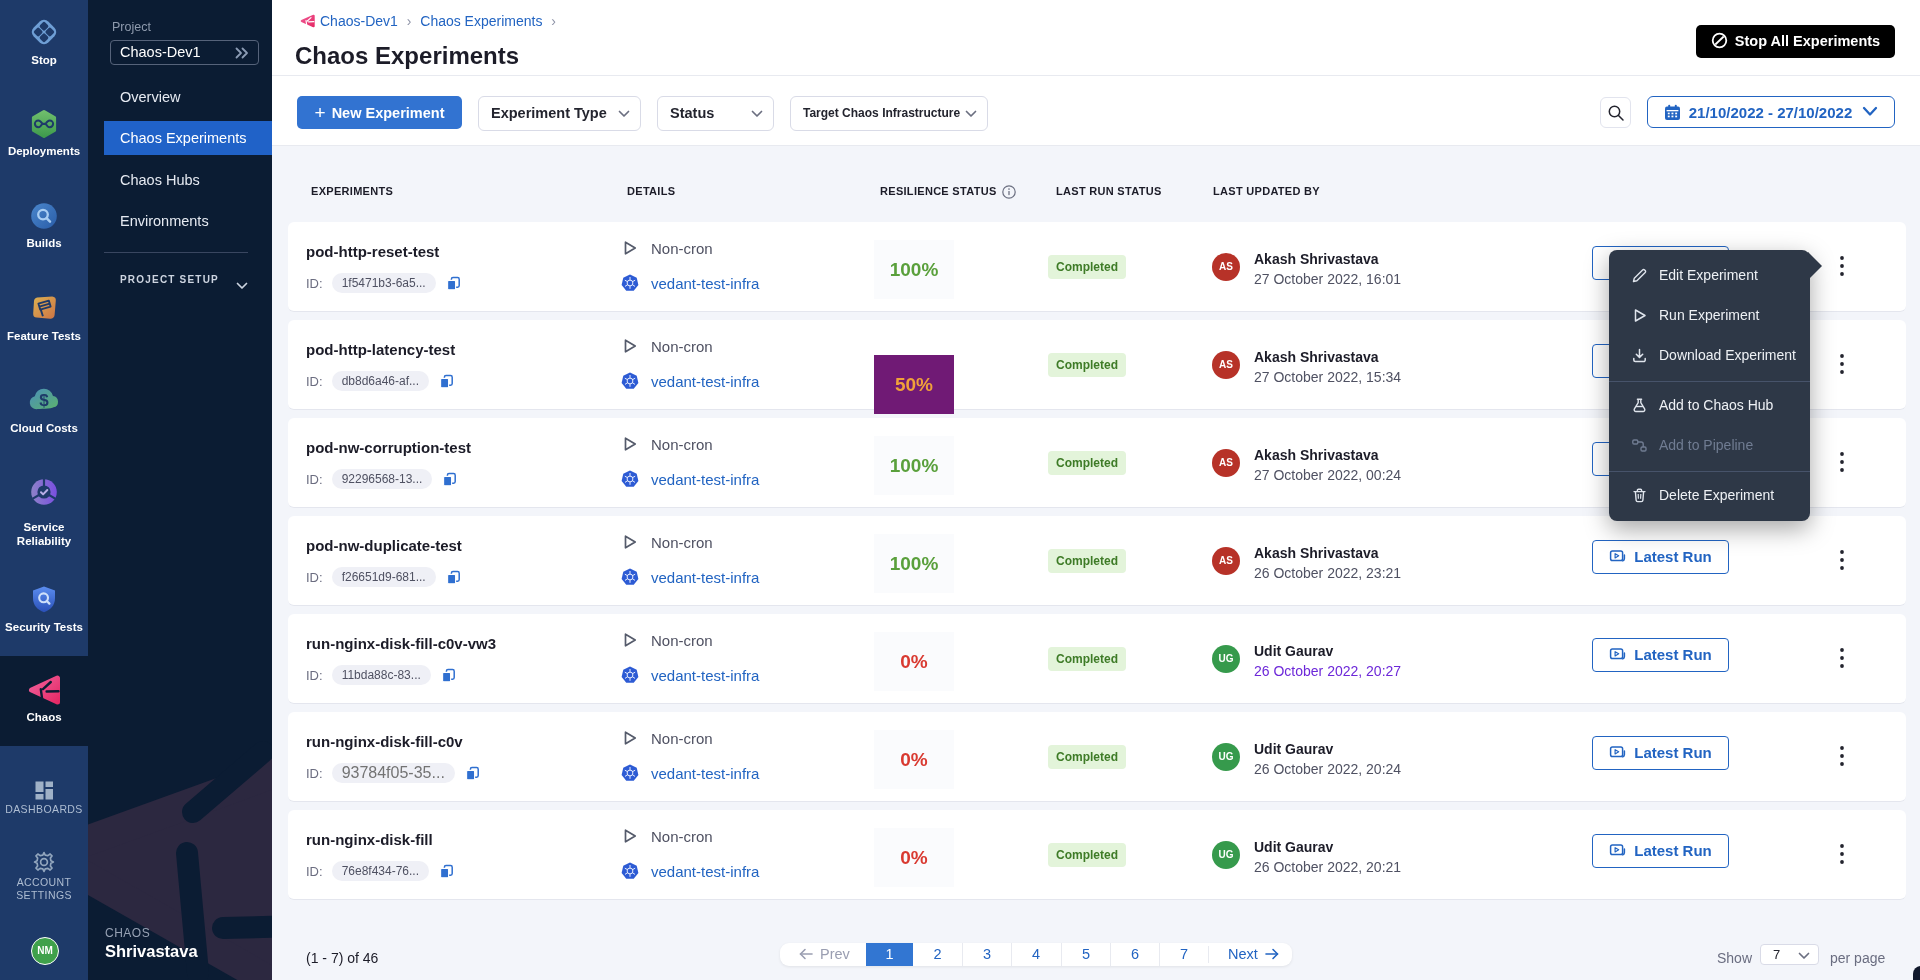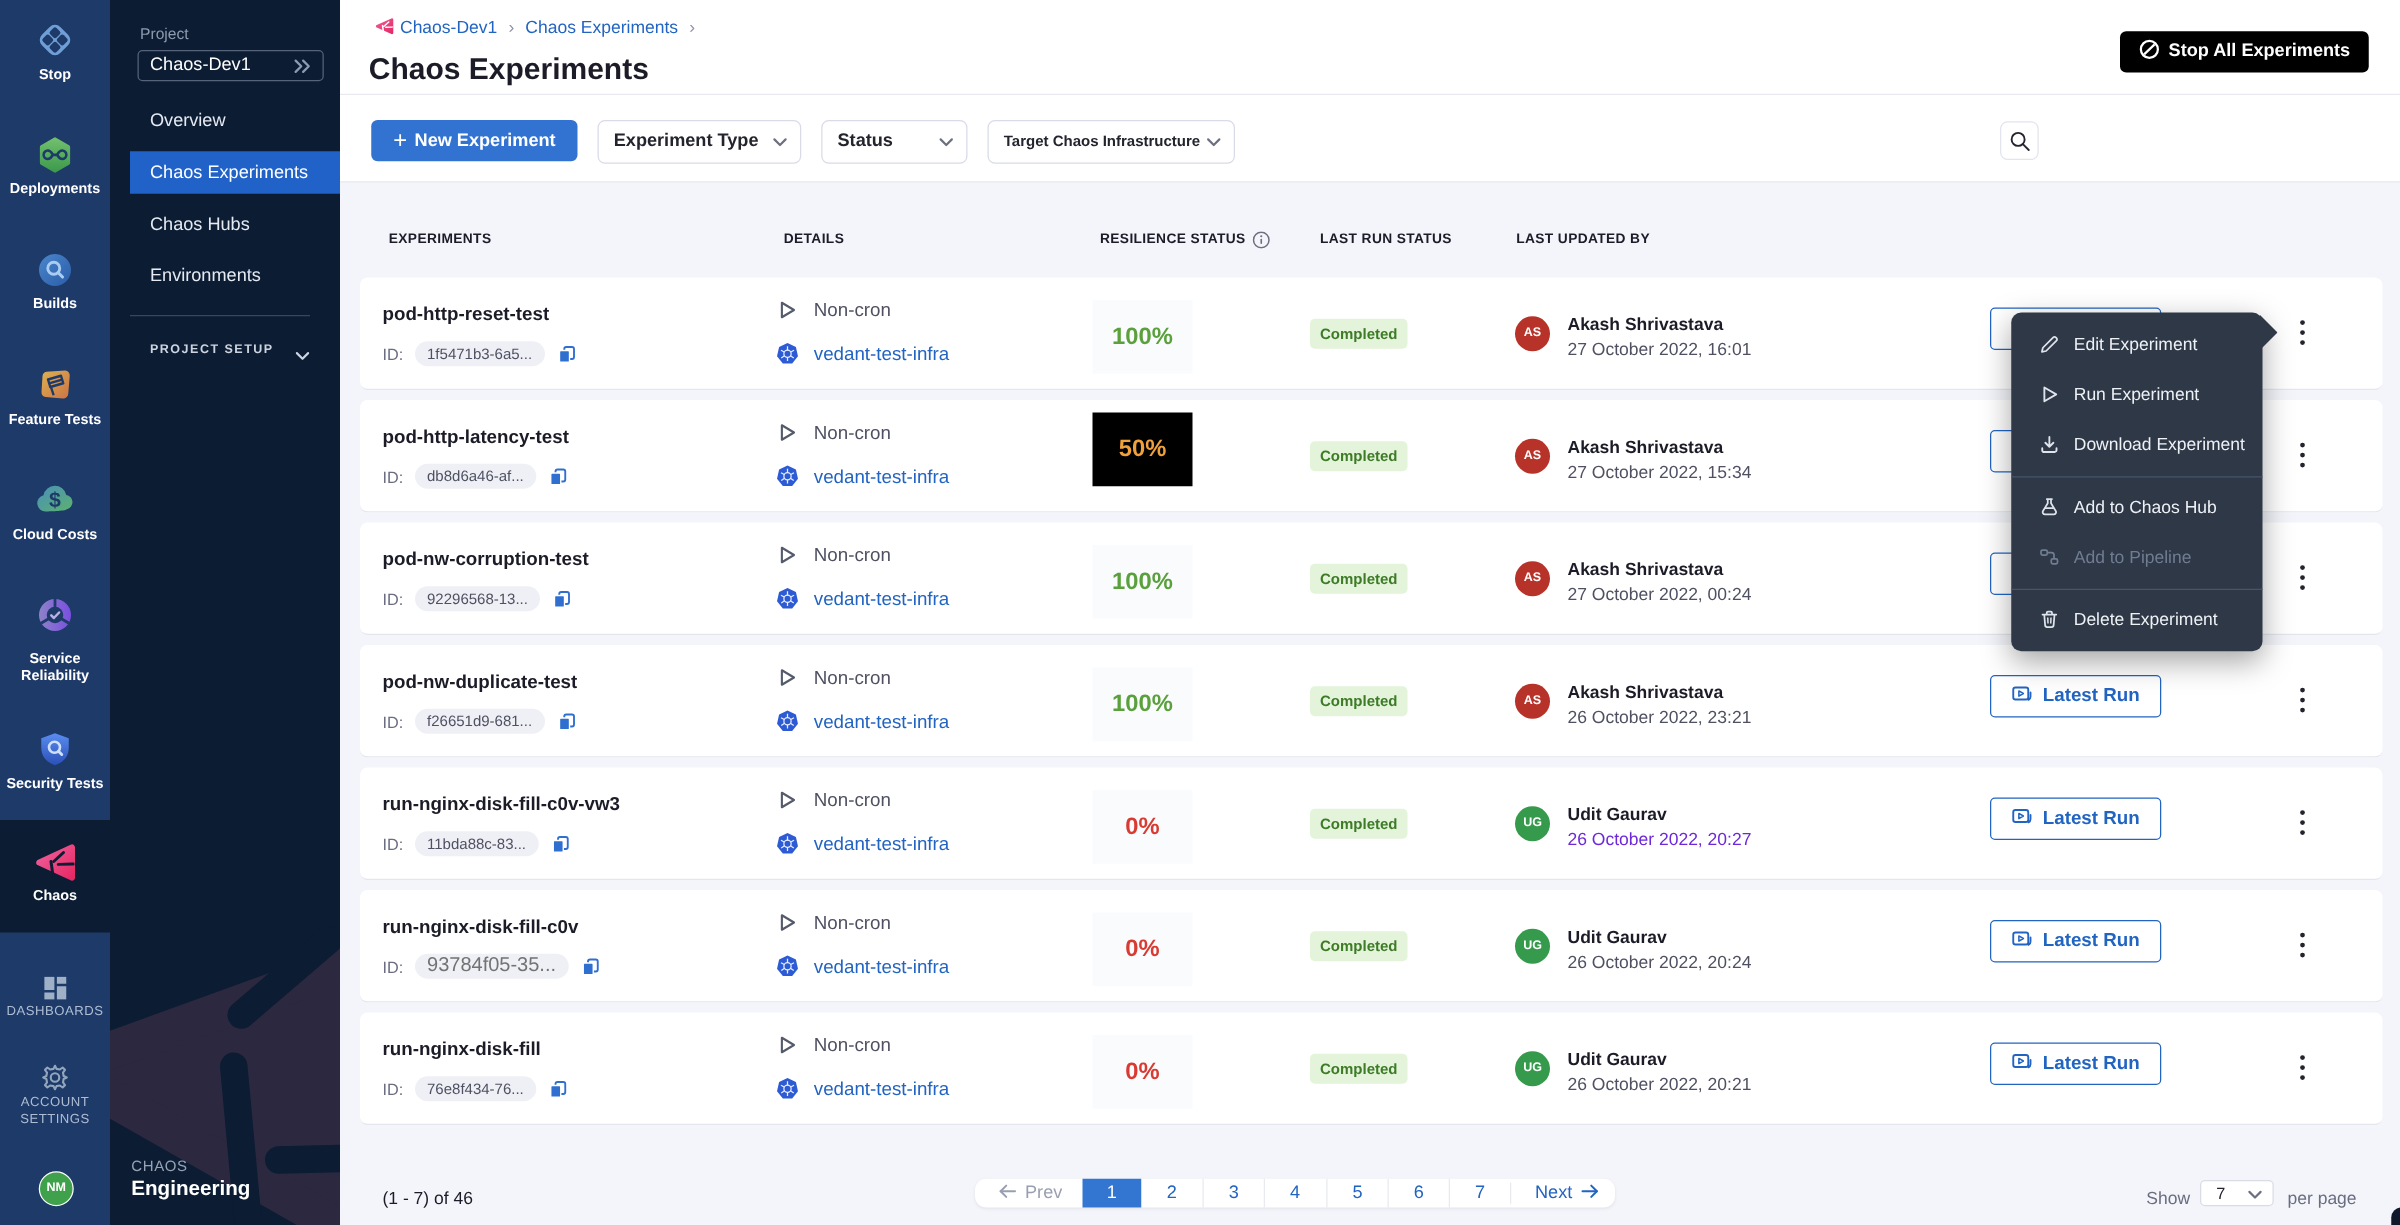--- a/index.html
+++ b/index.html
@@ -31,20 +31,36 @@
     <div style="position:absolute;left:657px;top:96px;width:117px;height:35px;background:#fff;border:1px solid #d9dbe7;border-radius:6px;box-sizing:border-box;font-size:14.5px;font-weight:bold;color:#23242e;line-height:33px;padding-left:12px;white-space:nowrap">Status<span style="line-height:0;position:absolute;right:10px;top:13px"><svg width="12" height="8" viewBox="0 0 12 8" style="">
           <path d="M1.5 1.5 L6 6 L10.5 1.5" fill="none" stroke="#6b6f80" stroke-width="1.7" stroke-linecap="round" stroke-linejoin="round"></path>
         </svg></span></div>
     <div style="position:absolute;left:790px;top:96px;width:198px;height:35px;background:#fff;border:1px solid #d9dbe7;border-radius:6px;box-sizing:border-box;font-size:12.0px;font-weight:bold;color:#23242e;line-height:33px;padding-left:12px;white-space:nowrap">Target Chaos Infrastructure<span style="line-height:0;position:absolute;right:10px;top:13px"><svg width="12" height="8" viewBox="0 0 12 8" style="">
           <path d="M1.5 1.5 L6 6 L10.5 1.5" fill="none" stroke="#6b6f80" stroke-width="1.7" stroke-linecap="round" stroke-linejoin="round"></path>
         </svg></span></div>
     <div style="position:absolute;left:1600px;top:97px;width:31px;height:31px;background:#fff;border:1px solid #e2e4ee;border-radius:6px;box-sizing:border-box;text-align:center;padding-top:6px"><svg width="18" height="18" viewBox="0 0 18 18" style="">
         <circle cx="7.5" cy="7.5" r="5.2" fill="none" stroke="#23242e" stroke-width="1.5"></circle>
         <line x1="11.5" y1="11.5" x2="16" y2="16" stroke="#23242e" stroke-width="1.5" stroke-linecap="round"></line>
       </svg></div>
+    <div style="position:absolute;left:1647px;top:96px;width:248px;height:32px;background:#fff;border:1.5px solid #2264c2;border-radius:6px;box-sizing:border-box;color:#2264c2;font-size:15px;font-weight:bold;line-height:29px;text-align:center"><span style="vertical-align:-3px;margin-right:8px"><svg width="17" height="17" viewBox="0 0 17 17" style="">
+          <rect x="1" y="2.6" width="15" height="13.4" rx="2" fill="#2264c2"></rect>
+          <rect x="4.2" y="0.8" width="2" height="3.4" rx="0.9" fill="#2264c2"></rect>
+          <rect x="10.8" y="0.8" width="2" height="3.4" rx="0.9" fill="#2264c2"></rect>
+          <rect x="2.6" y="6" width="11.8" height="1.3" fill="#fff"></rect>
+          <g fill="#fff">
+            <rect x="3.8" y="8.6" width="1.9" height="1.7"></rect>
+            <rect x="7.5" y="8.6" width="1.9" height="1.7"></rect>
+            <rect x="11.2" y="8.6" width="1.9" height="1.7"></rect>
+            <rect x="3.8" y="11.6" width="1.9" height="1.7"></rect>
+            <rect x="7.5" y="11.6" width="1.9" height="1.7"></rect>
+            <rect x="11.2" y="11.6" width="1.9" height="1.7"></rect>
+          </g>
+        </svg></span>21/10/2022 - 27/10/2022<span style="margin-left:10px;display:inline-block;vertical-align:1px"><svg width="16" height="11" viewBox="0 0 16 11" style="">
+          <path d="M2 2 L8 8.5 L14 2" fill="none" stroke="#2264c2" stroke-width="2.3" stroke-linecap="round" stroke-linejoin="round"></path>
+        </svg></span></div>
     <div style="position:absolute;left:311px;top:185px;font-size:11px;font-weight:bold;color:#1c1c28;letter-spacing:0.3px">EXPERIMENTS</div>
     <div style="position:absolute;left:627px;top:185px;font-size:11px;font-weight:bold;color:#1c1c28;letter-spacing:0.3px">DETAILS</div>
     <div style="position:absolute;left:880px;top:185px;font-size:11px;font-weight:bold;color:#1c1c28;letter-spacing:0.3px">RESILIENCE STATUS</div>
     <div style="position:absolute;left:1056px;top:185px;font-size:11px;font-weight:bold;color:#1c1c28;letter-spacing:0.3px">LAST RUN STATUS</div>
     <div style="position:absolute;left:1213px;top:185px;font-size:11px;font-weight:bold;color:#1c1c28;letter-spacing:0.3px">LAST UPDATED BY</div>
     <div style="position:absolute;left:1002px;top:185px"><svg width="14" height="14" viewBox="0 0 14 14" style="">
         <circle cx="7" cy="7" r="6.2" fill="none" stroke="#6b6f80" stroke-width="1.2"></circle>
         <rect x="6.35" y="6" width="1.3" height="4.2" rx="0.6" fill="#6b6f80"></rect>
         <circle cx="7" cy="4" r="0.85" fill="#6b6f80"></circle>
       </svg></div>
@@ -112,21 +128,21 @@
           <line x1="9" y1="9" x2="9" y2="3"></line>
           <line x1="9" y1="9" x2="14.2" y2="6.2"></line>
           <line x1="9" y1="9" x2="14" y2="12.4"></line>
           <line x1="9" y1="9" x2="9" y2="14.8"></line>
           <line x1="9" y1="9" x2="4" y2="12.4"></line>
           <line x1="9" y1="9" x2="3.8" y2="6.2"></line>
         </g>
         <circle cx="9" cy="9" r="2.9" fill="#2d5bd4" stroke="#e8eeff" stroke-width="1"></circle>
       </svg></div>
     <div style="position:absolute;left:651px;top:373px;font-size:15px;color:#2264c2">vedant-test-infra</div>
-    <div style="position:absolute;left:874px;top:330px;width:80px;height:59px;background:#000000;text-align:center;line-height:59px;font-size:19px;font-weight:bold;color:#f0a13a">50%</div>
+    <div style="position:absolute;left:874px;top:355px;width:80px;height:59px;background:#701a75;text-align:center;line-height:59px;font-size:19px;font-weight:bold;color:#f0a13a">50%</div>
     <div style="position:absolute;left:1048px;top:353px;height:24px;background:#e3f4da;border-radius:4px;font-size:12px;font-weight:bold;color:#3e7b27;line-height:24px;padding:0 8px">Completed</div>
     <div style="position:absolute;left:1212px;top:351px;width:28px;height:28px;border-radius:50%;background:#b73228;color:#fff;font-size:10px;font-weight:bold;text-align:center;line-height:28px">AS</div>
     <div style="position:absolute;left:1254px;top:349px;font-size:14px;font-weight:bold;color:#1c1c28">Akash Shrivastava</div>
     <div style="position:absolute;left:1254px;top:369px;font-size:14px;color:#4f5162">27 October 2022, 15:34</div>
     <div style="position:absolute;left:1592px;top:344px;width:137px;height:34px;border:1px solid #2264c2;border-radius:4px;box-sizing:border-box;background:#fff;color:#2264c2;font-size:15px;font-weight:bold;line-height:32px;text-align:center"><span style="vertical-align:-3px;margin-right:8px"><svg width="17" height="17" viewBox="0 0 17 17" style="">
           <rect x="1.6" y="3" width="12" height="9.6" rx="1.8" fill="none" stroke="#2264c2" stroke-width="1.5"></rect>
           <path d="M6.1 5.7 L9.7 7.8 L6.1 9.9 Z" fill="none" stroke="#2264c2" stroke-width="1.2" stroke-linejoin="round"></path>
           <path d="M15.4 7 v3.4 a2.8 2.8 0 0 1 -1.6 2.5" fill="none" stroke="#2264c2" stroke-width="1.5" stroke-linecap="round"></path>
         </svg></span>Latest Run</div>
     <div style="position:absolute;left:1834px;top:351px"><svg width="16" height="28" viewBox="0 0 16 28" style="">
@@ -562,14 +578,14 @@
       <div style="position:absolute;left:32px;top:80px;height:34px;color:#e6eaf2;font-size:14.5px;line-height:34px">Overview</div>
       <div style="position:absolute;left:16px;top:121px;width:168px;height:34px;background:#2062c8;color:#fff;font-size:14.5px;line-height:34px;padding-left:16px">Chaos Experiments</div>
       <div style="position:absolute;left:32px;top:162.5px;height:34px;color:#e6eaf2;font-size:14.5px;line-height:34px">Chaos Hubs</div>
       <div style="position:absolute;left:32px;top:203.5px;height:34px;color:#e6eaf2;font-size:14.5px;line-height:34px">Environments</div>
       <div style="position:absolute;left:16px;top:252px;width:144px;border-top:1px solid #394660"></div>
       <div style="position:absolute;left:32px;top:274px;color:#cdd4e0;font-size:10px;font-weight:bold;letter-spacing:1.2px">PROJECT SETUP</div>
       <div style="position:absolute;left:148px;top:276px"><svg width="12" height="8" viewBox="0 0 12 8" style="">
           <path d="M1.5 1.5 L6 6 L10.5 1.5" fill="none" stroke="#cdd4e0" stroke-width="1.7" stroke-linecap="round" stroke-linejoin="round"></path>
         </svg></div>
       <div style="position:absolute;left:17px;top:926px;color:#97a2b4;font-size:12px;letter-spacing:0.5px">CHAOS</div>
-      <div style="position:absolute;left:17px;top:942px;color:#fff;font-size:16.5px;font-weight:bold">Engineering</div>
+      <div style="position:absolute;left:17px;top:942px;color:#fff;font-size:16.5px;font-weight:bold">Shrivastava</div>
     </div>
   </div>
 </body></html>

